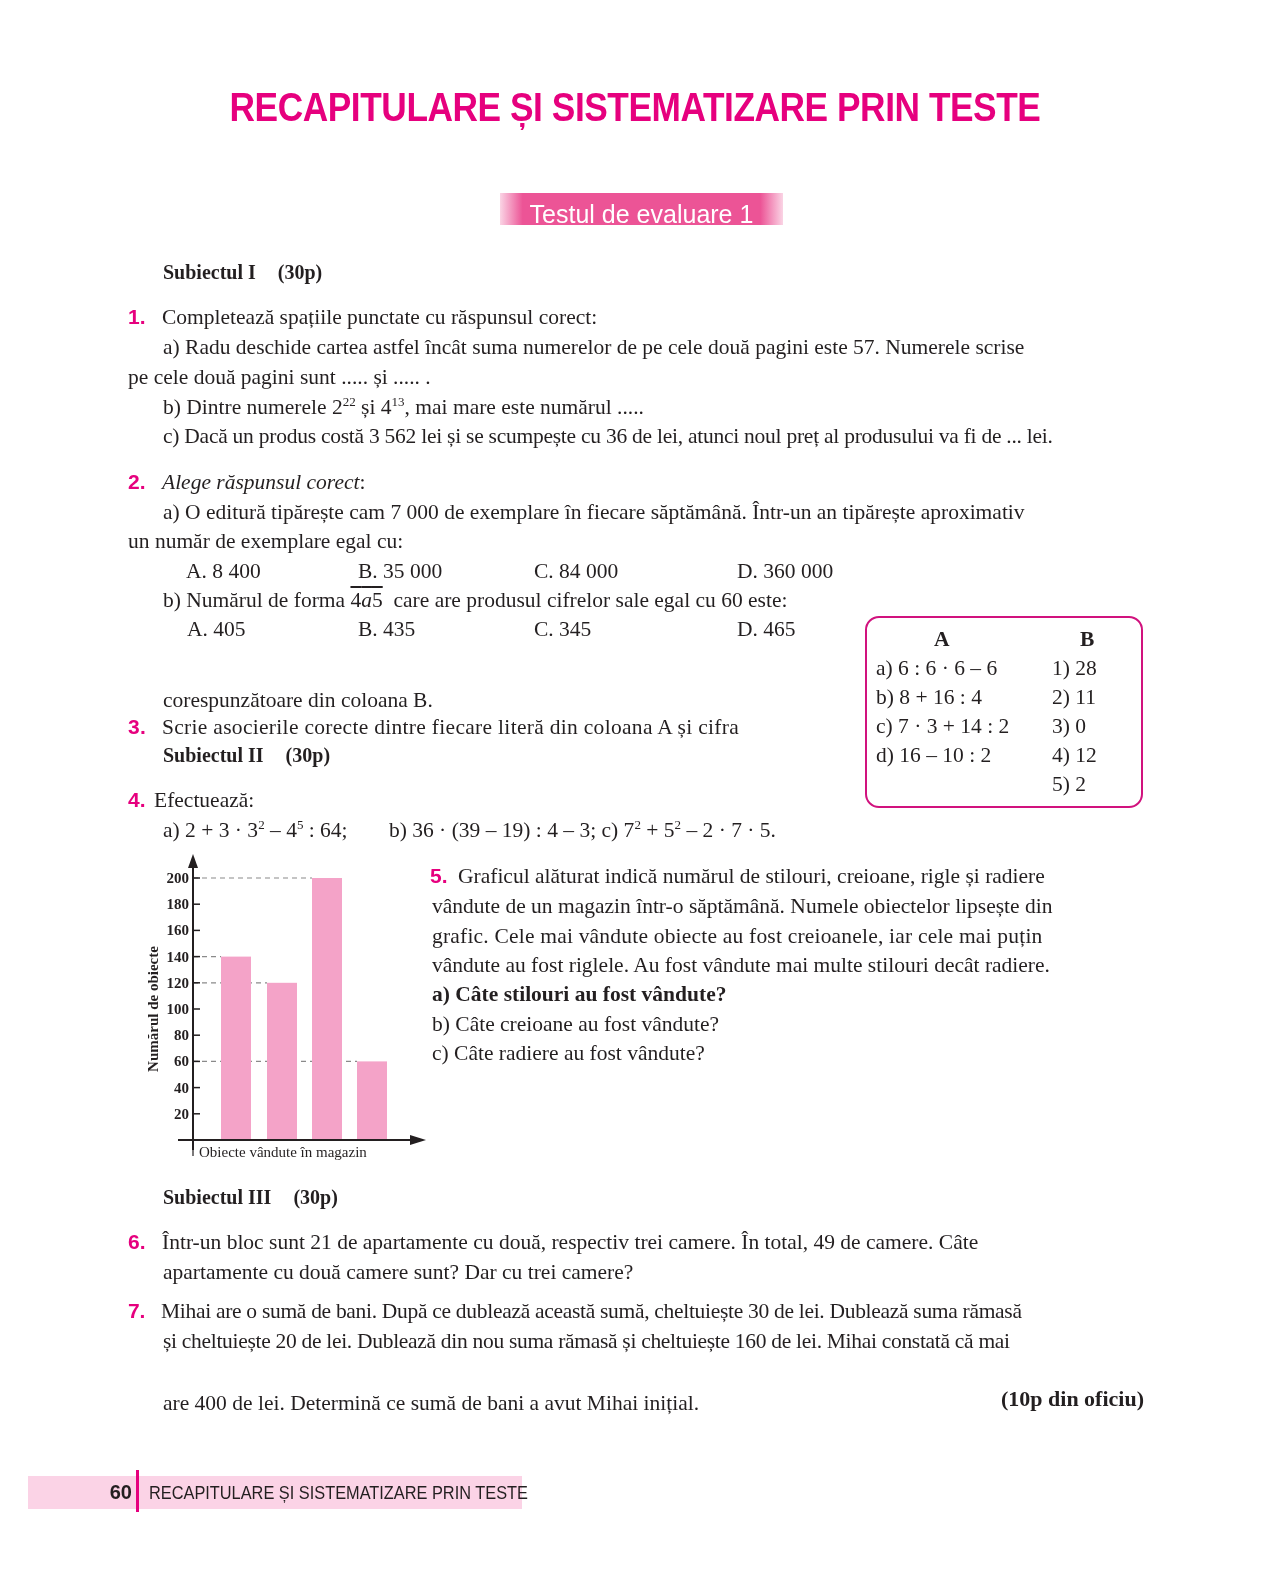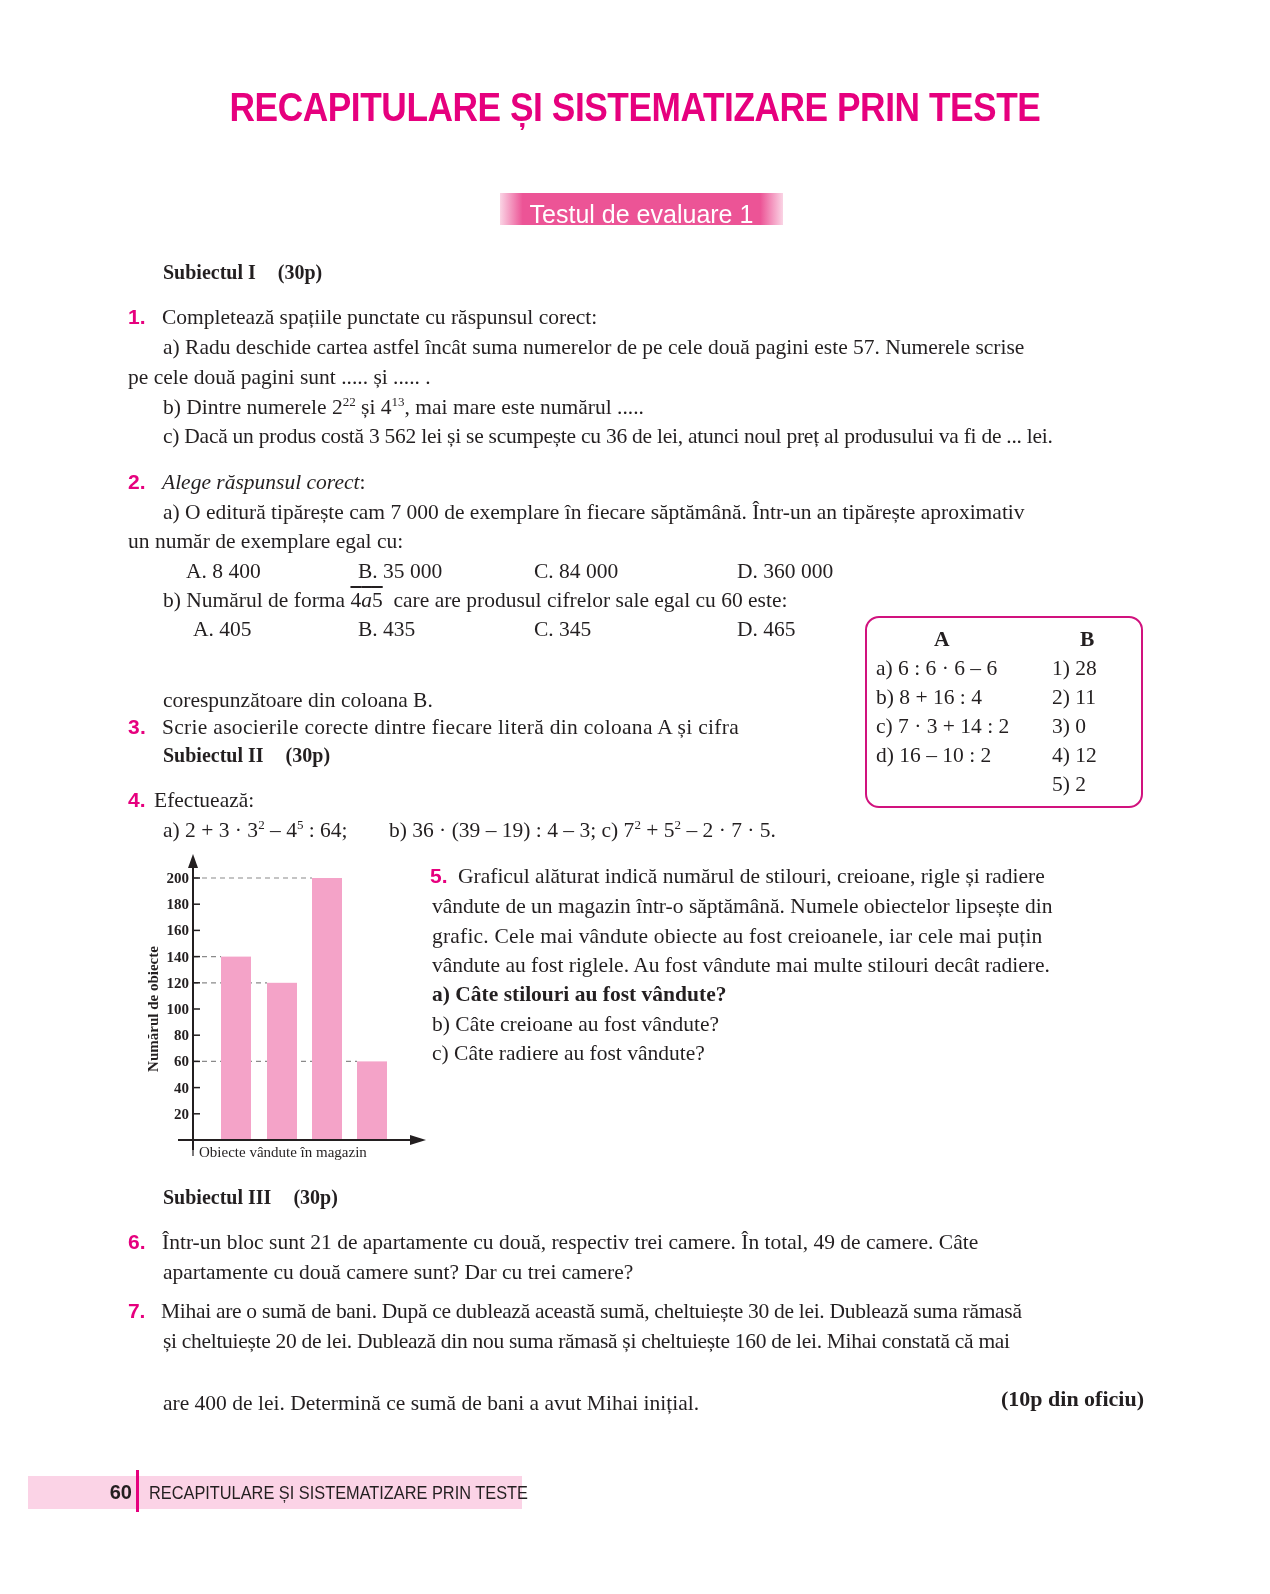--- a/index.html
+++ b/index.html
@@ -85,21 +85,21 @@
 <div class="abs txt" style="left:186px; top:556px;">
   <span class="abs" style="left:0">A. 8 400</span>
   <span class="abs" style="left:172px">B. 35 000</span>
   <span class="abs" style="left:348px">C. 84 000</span>
   <span class="abs" style="left:551px">D. 360 000</span>
 </div>
 <div class="abs txt" style="left:163px; top:585px;">
   <span>b) Numărul de forma </span><span class="overline"><span class="up">4</span><span>a</span><span class="up">5</span></span><span style="white-space:pre">  care are produsul cifrelor sale egal cu 60 este:</span>
 </div>
 <div class="abs txt" style="left:186px; top:614px;">
-  <span class="abs" style="left:7px">A. 405</span>
+  <span class="abs" style="left:1px">A. 405</span>
   <span class="abs" style="left:172px">B. 435</span>
   <span class="abs" style="left:348px">C. 345</span>
   <span class="abs" style="left:551px">D. 465</span>
 </div>
 
 <div class="abs txt" style="left:128px; top:676px; letter-spacing:0.3px;margin-top:36px;">
   <span class="qnum">3.</span><span style="margin-left:10px">Scrie asocierile corecte dintre fiecare literă din coloana A și cifra</span>
 </div>
 <div class="abs txt" style="left:163px; top:685px;">corespunzătoare din coloana B.</div>
 

